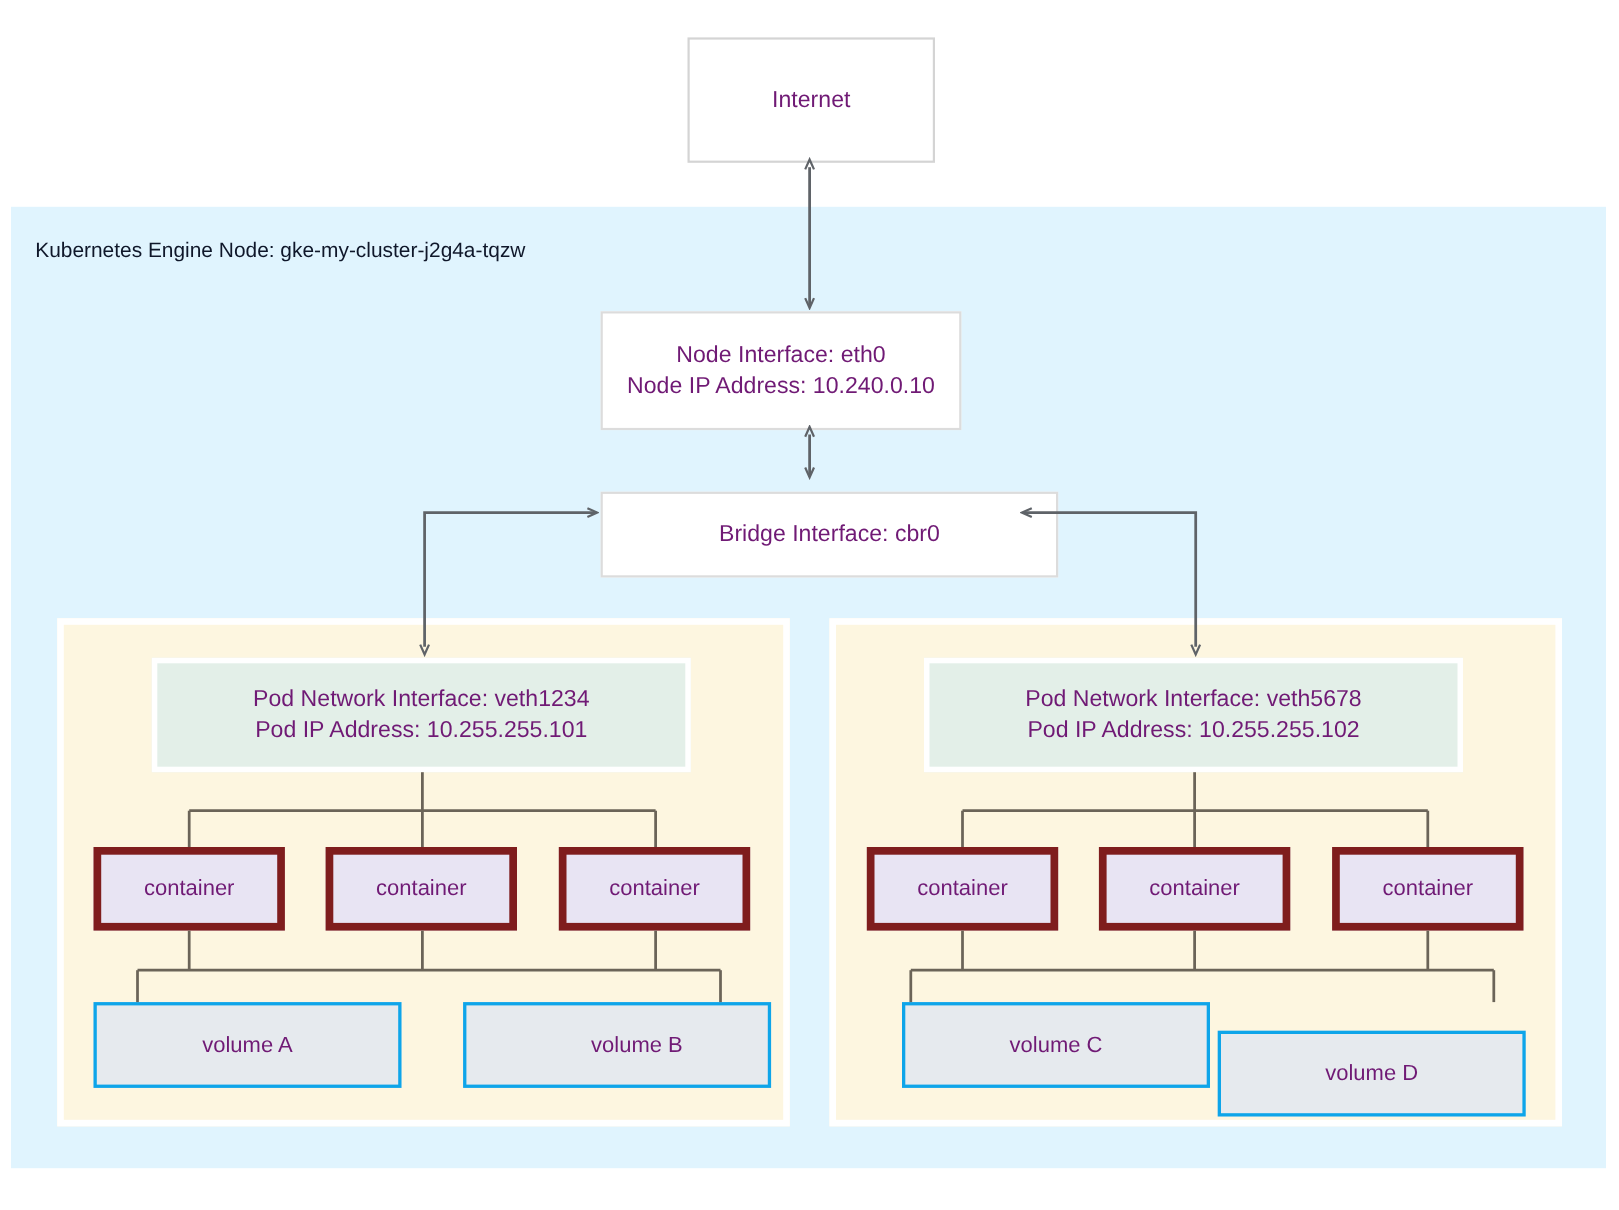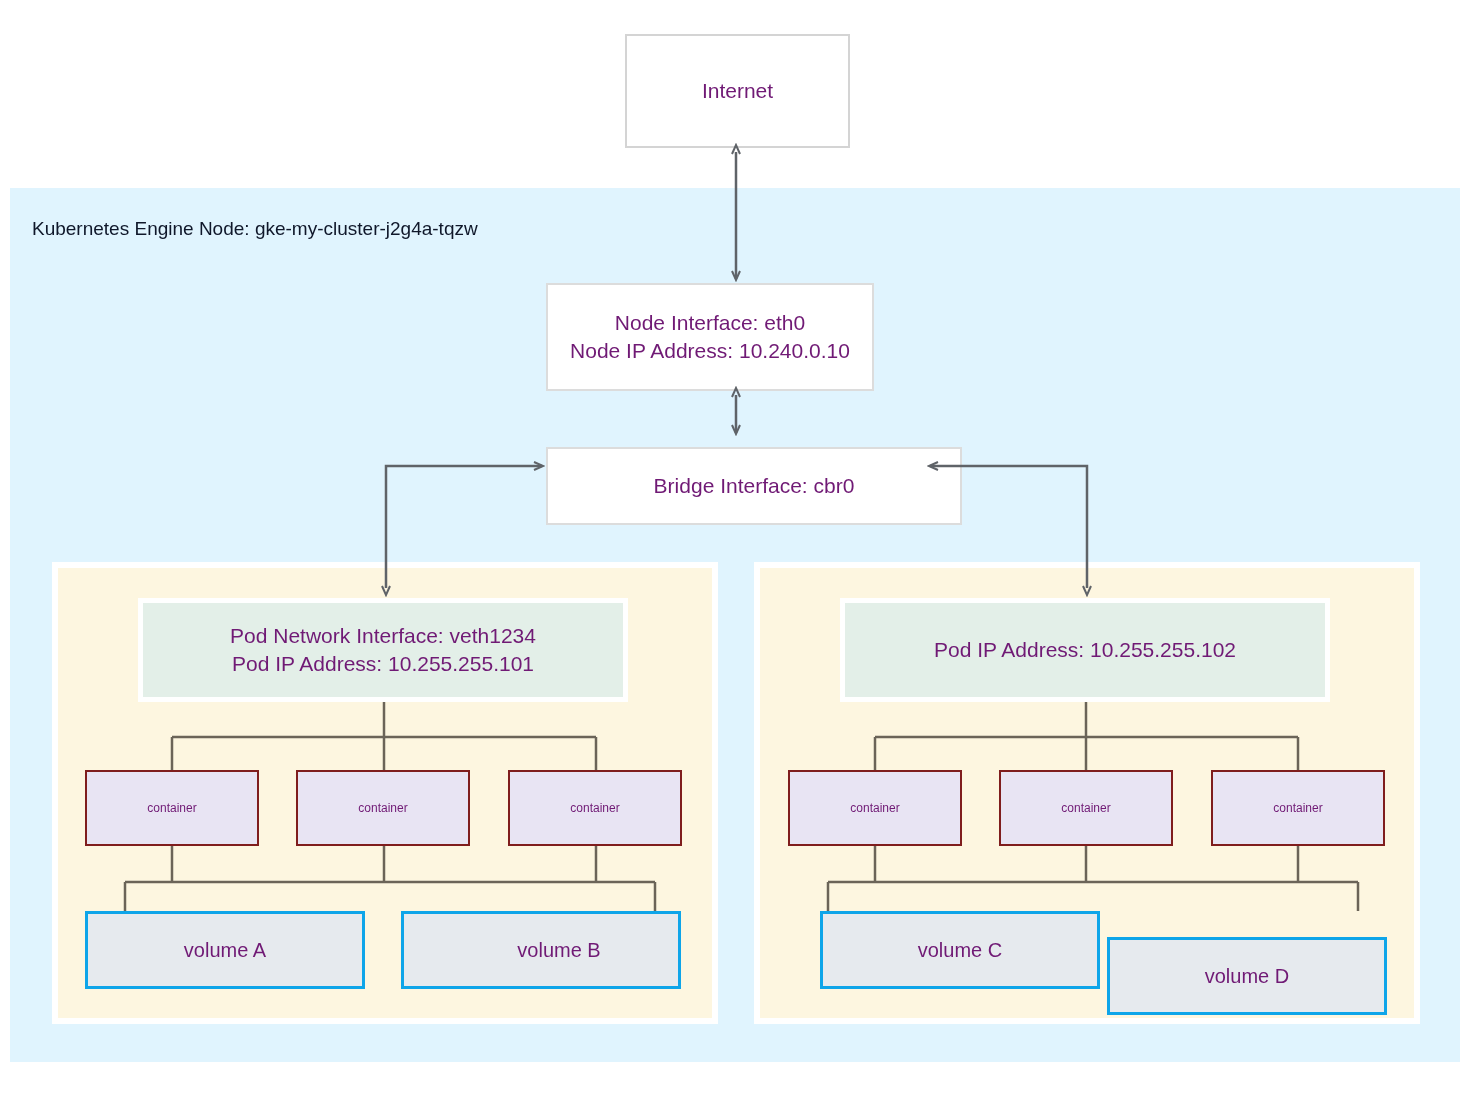--- a/index.html
+++ b/index.html
@@ -102,41 +102,41 @@
     font-size: 21px;
     z-index: 4;
   }
   #pod-iface-1 { left: 138px; }
   #pod-iface-2 { left: 840px; }
 
   
   .container-box {
     top: 770px; width: 174px; height: 76px;
     background: #e8e4f3;
-    border: 2px solid #7f1d1d;
-    font-size: 12px;
+    border: 7px solid #7f1d1d;
+    font-size: 20px;
     z-index: 4;
   }
   #container-1-1 { left: 85px;  }
   #container-1-2 { left: 296px; }
   #container-1-3 { left: 508px; }
   #container-2-1 { left: 788px;  }
   #container-2-2 { left: 999px;  }
   #container-2-3 { left: 1211px; }
 
   
   .volume-box {
     top: 911px; width: 280px; height: 78px;
     background: #e6eaee;
     border: 3px solid #0ea5e9;
     font-size: 20px;
     z-index: 4;
   }
   #volume-a { left: 85px;  }
-  #volume-b { left: 401px; padding-left: 36px; }
+  #volume-b { left: 421px; padding-left: 36px; }
   #volume-c { left: 788px; margin-left: 32px; }
   #volume-d { left: 1107px; margin-top: 26px; }
 
   .line2 { display: block; }
 </style>
 </head>
 <body>
 
 <div id="canvas">
 
@@ -208,20 +208,21 @@
 
   <div class="box pod-iface-box" id="pod-iface-1">
     <div>
       <span class="line2">Pod Network Interface: veth1234</span>
       <span class="line2">Pod IP Address: 10.255.255.101</span>
     </div>
   </div>
 
   <div class="box pod-iface-box" id="pod-iface-2">
     <div>
+      <span class="line2">Pod Network Interface: veth5678</span>
       <span class="line2">Pod IP Address: 10.255.255.102</span>
     </div>
   </div>
 
   <div class="box container-box" id="container-1-1">
     <span>container</span>
   </div>
   <div class="box container-box" id="container-1-2">
     <span>container</span>
   </div>

